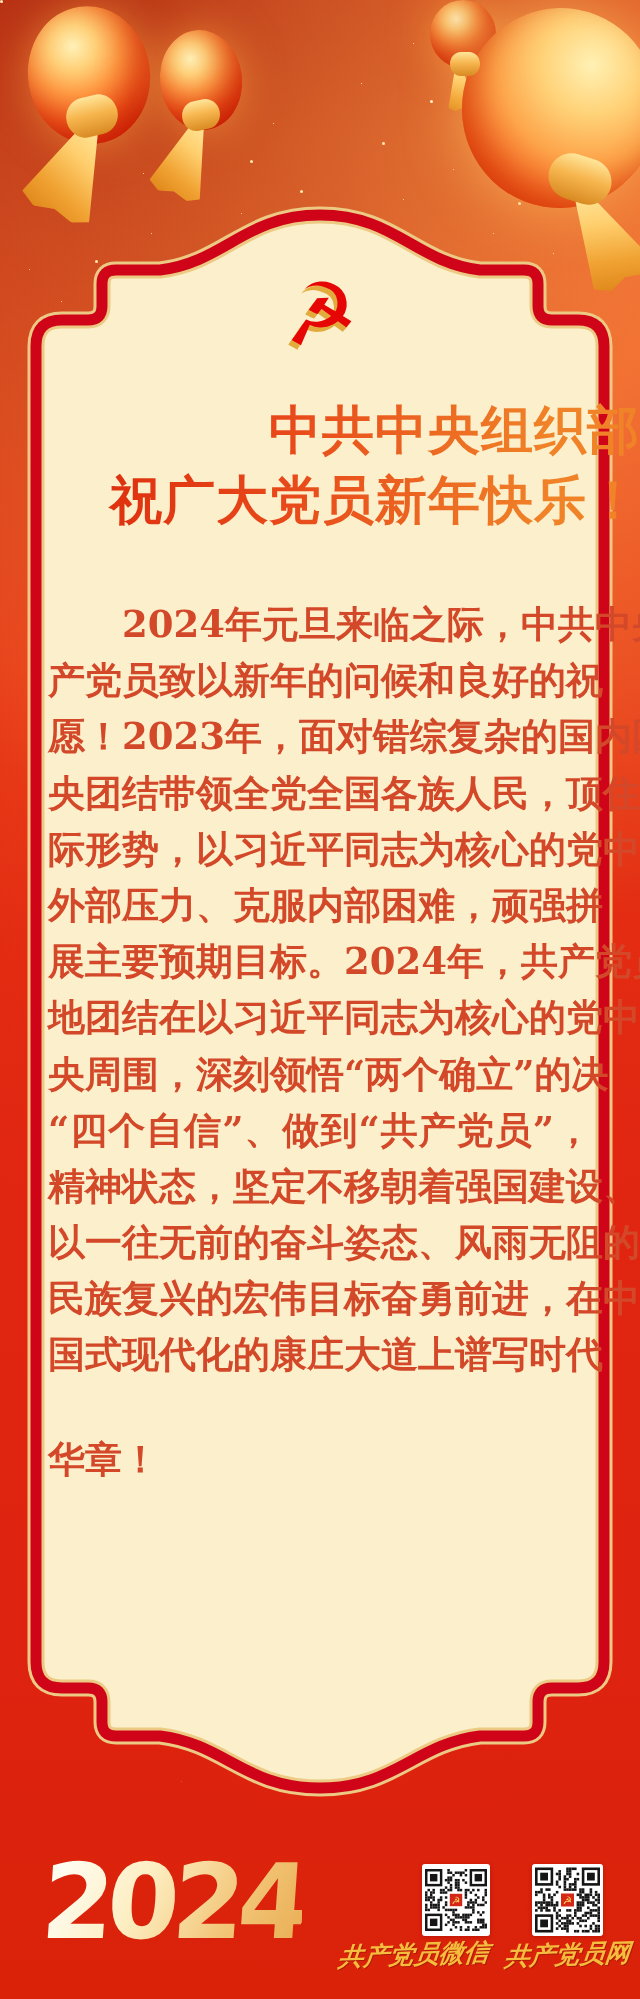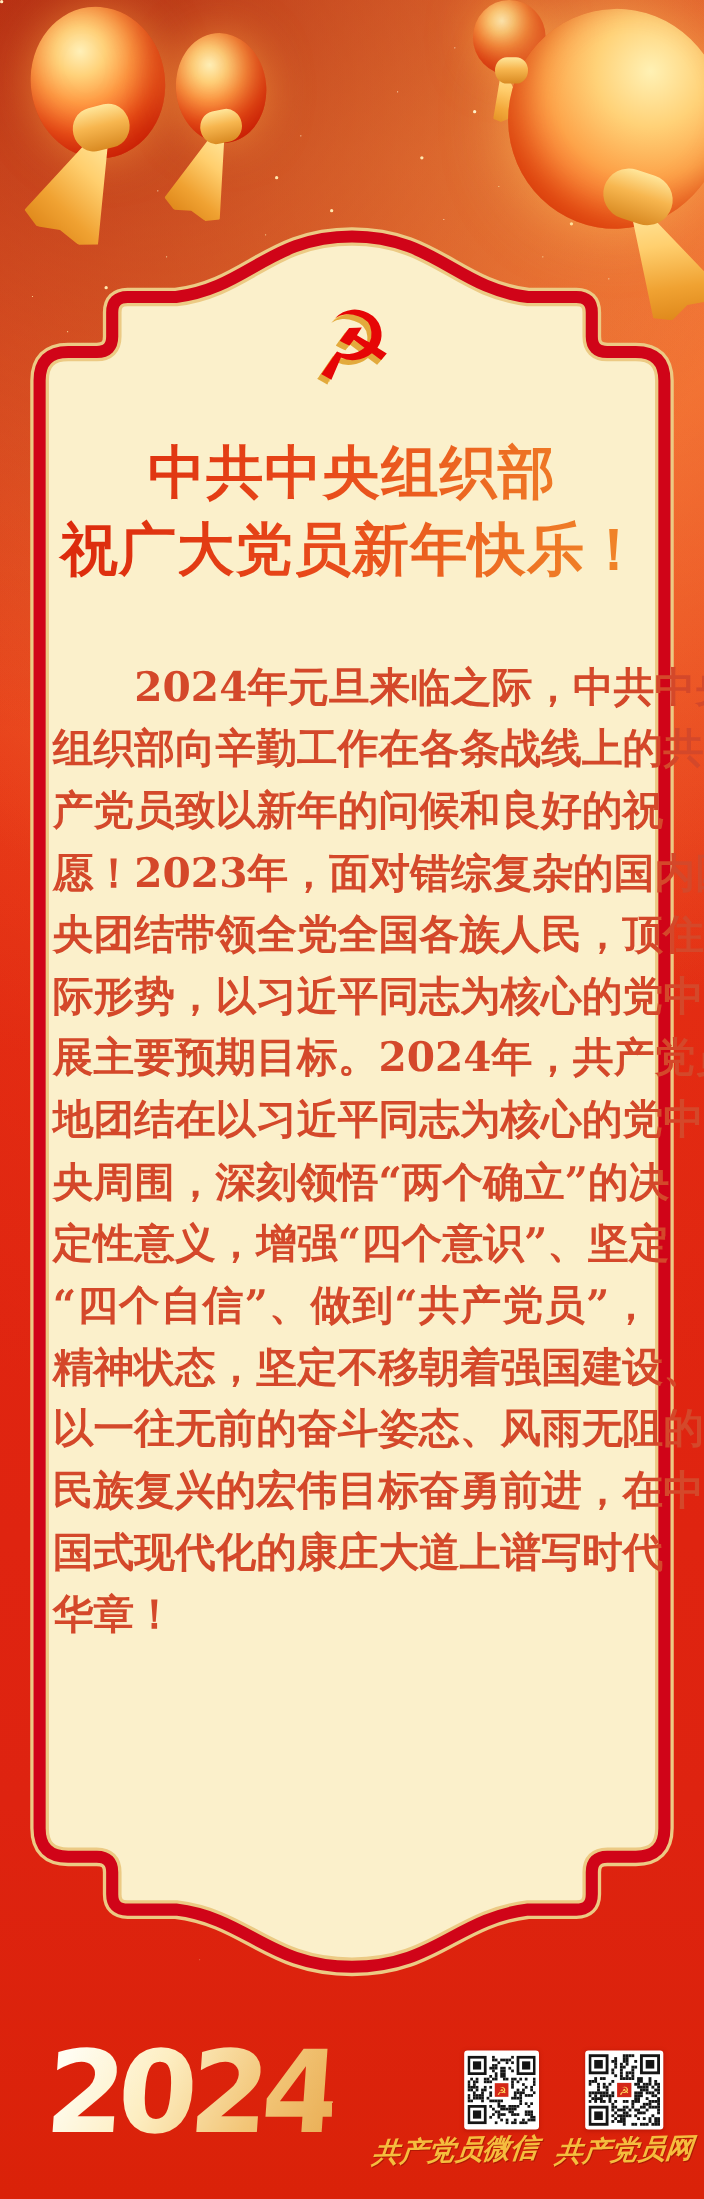--- a/index.html
+++ b/index.html
@@ -48,28 +48,28 @@
   .content{position:absolute;inset:0;z-index:6;}
   .emblem{position:absolute;top:272px;left:0;width:100%;text-align:center;
     font-family:"DejaVu Sans","Liberation Sans",sans-serif;
     font-size:84px;line-height:84px;color:#e60606;
     text-shadow:-4px 4px 0 #e3aa3c,-2px 2px 0 #f6cd6e;
     transform:rotate(-6deg);}
   .titles{position:absolute;top:398px;left:0;width:100%;text-align:center;font-weight:bold;}
   .title-line{font-size:52px;line-height:64px;letter-spacing:1px;
     background:linear-gradient(100deg,#dc2a0c 10%,#e8491a 45%,#f08228 85%);
     -webkit-background-clip:text;background-clip:text;color:transparent;
-    text-shadow:none;}
+    text-shadow:none;text-align:right;}
   .title-line+.title-line{margin-top:6px;}
   .body-text{position:absolute;left:48px;top:596px;width:544px;color:#d4482a;
     font-size:37px;font-weight:600;}
   .bodyline{height:56.2px;line-height:56.2px;white-space:nowrap;overflow:visible;
     text-align:justify;text-align-last:justify;letter-spacing:0;}
   .bodyline:first-child{text-indent:2em;}
-  .bodyline:last-child{text-align-last:left;}
+  .bodyline:last-child{text-align-last:left;margin-top:48px;}
   
   .year{position:absolute;left:42px;top:1852px;z-index:6;
     font-family:"DejaVu Sans","Liberation Sans",sans-serif;
     font-size:104px;line-height:100px;font-weight:800;letter-spacing:-7px;
     transform:skewX(-4deg);
     background:linear-gradient(115deg,#fffdf2 8%,#fdeec2 38%,#f2c577 72%,#e9ad53 100%);
     -webkit-background-clip:text;background-clip:text;color:transparent;}
   .qr-wrap{position:absolute;z-index:6;background:#fff;border-radius:3px;padding:3px;
     box-shadow:0 1px 4px rgba(120,0,0,.35);}
   .qr1{left:422px;top:1864px;width:62px;height:66px;}
@@ -110,29 +110,28 @@
 </svg>
 
 <div class="content">
   <div class="emblem">☭</div>
   <div class="titles">
     <div class="title-line">中共中央组织部</div>
     <div class="title-line">祝广大党员新年快乐！</div>
   </div>
   <div class="body-text">
       <div class="bodyline">2024年元旦来临之际，中共中央</div>
-      <div class="bodyline">组织部向辛勤工作在各条战线上的共</div>
       <div class="bodyline">产党员致以新年的问候和良好的祝</div>
       <div class="bodyline">愿！2023年，面对错综复杂的国内国</div>
       <div class="bodyline">央团结带领全党全国各族人民，顶住</div>
       <div class="bodyline">际形势，以习近平同志为核心的党中</div>
+      <div class="bodyline">外部压力、克服内部困难，顽强拼</div>
       <div class="bodyline">展主要预期目标。2024年，共产党员</div>
       <div class="bodyline">地团结在以习近平同志为核心的党中</div>
       <div class="bodyline">央周围，深刻领悟“两个确立”的决</div>
-      <div class="bodyline">定性意义，增强“四个意识”、坚定</div>
       <div class="bodyline">“四个自信”、做到“共产党员”，</div>
       <div class="bodyline">精神状态，坚定不移朝着强国建设、</div>
       <div class="bodyline">以一往无前的奋斗姿态、风雨无阻的</div>
       <div class="bodyline">民族复兴的宏伟目标奋勇前进，在中</div>
       <div class="bodyline">国式现代化的康庄大道上谱写时代</div>
       <div class="bodyline">华章！</div>
     </div>
 </div>
 
 <div class="year">2024</div>

